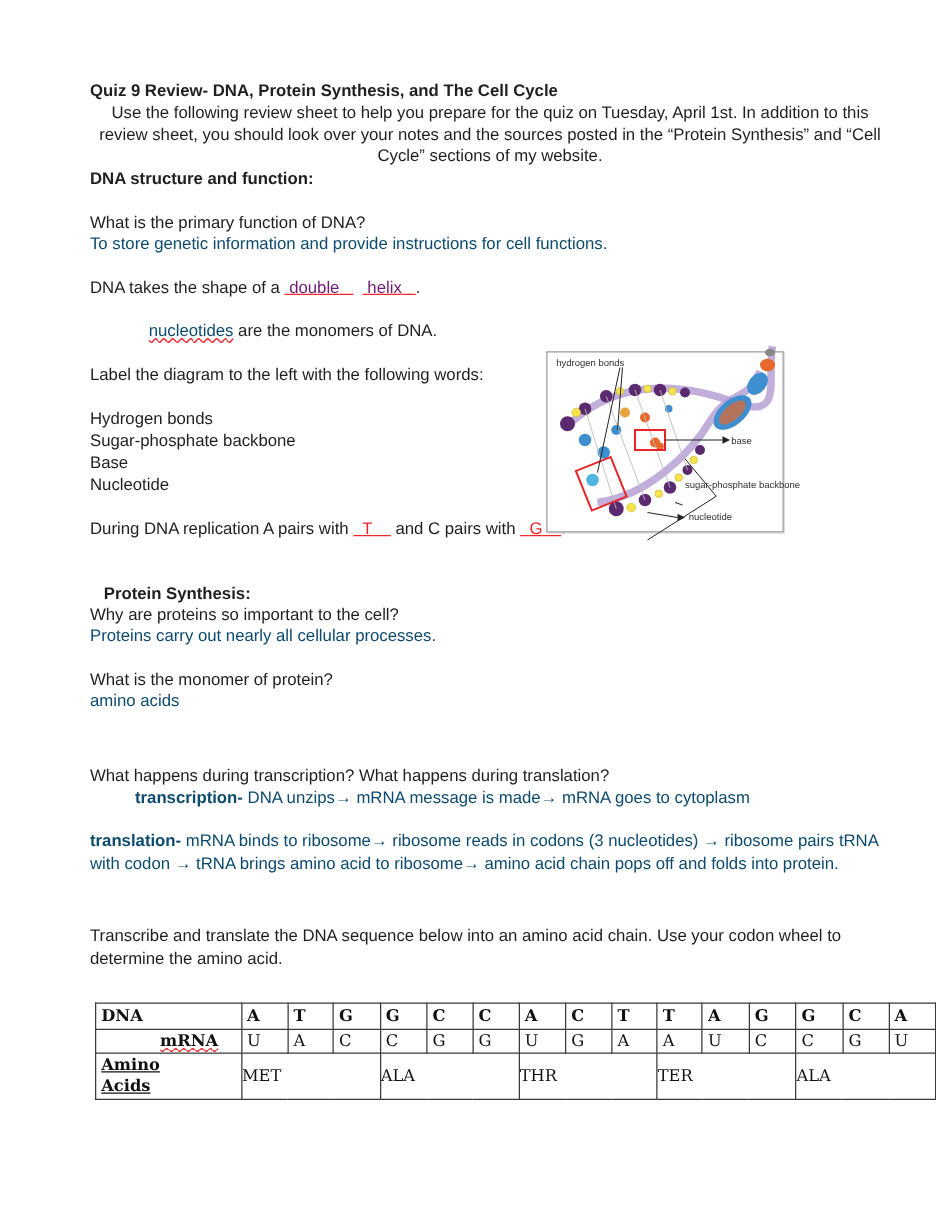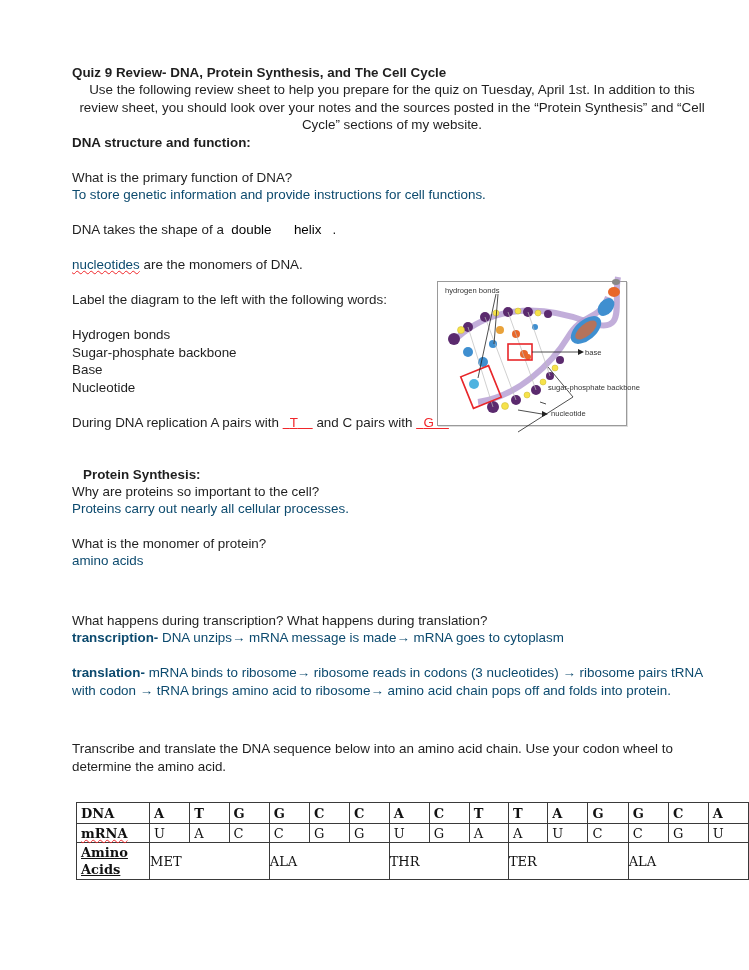--- a/index.html
+++ b/index.html
@@ -1,23 +1,23 @@
 <!DOCTYPE html>
 <html><head>
 <meta charset="utf-8">
 <style>
   html, body { margin: 0; padding: 0; background: #ffffff; }
   body { width: 749px; height: 970px; position: relative; overflow: hidden;
          font-family: "Liberation Sans", sans-serif; font-size: 13.4px; color: #1f1f1f; }
   .blk { position: absolute; left: 72px; width: 640px; line-height: 17.6px; }
   .b { font-weight: bold; }
   .red { color: #0c4a6e; }
-  .ans { color: #000000; text-decoration-color: #f0262a; }
+  .ans { color: #701a75; text-decoration: underline; text-decoration-color: #f0262a; }
   .blank { color: #f0262a; text-decoration: underline; white-space: pre; }
-  .spell { text-decoration: underline wavy #f0262a; text-decoration-thickness: 1px; }
+  .spell { text-decoration: underline wavy #f0262a; text-decoration-thickness: 1px; margin-left: 47px; }
 
   
   .diagram { position: absolute; left: 437px; top: 281px; width: 188px; height: 143px;
              border: 1px solid #9a9a9a; background: #fff; box-shadow: 1px 1px 0 #ddd; overflow: visible; }
   .diagram svg { position: absolute; left: 0; top: 0; overflow: visible; }
   .dlabel { position: absolute; font-size: 7.6px; color: #333; white-space: nowrap; font-family: "Liberation Sans", sans-serif; }
 
   
   .codon-table { position: absolute; left: 76px; top: 802px; border-collapse: collapse;
                  font-family: "DejaVu Serif", "Liberation Serif", serif; font-size: 13px; }
@@ -137,21 +137,21 @@
 </div>
 
 <div class="blk b" style="top:466px;margin-left:11px;">Protein Synthesis:</div>
 <div class="blk" style="top:483px;">Why are proteins so important to the cell?</div>
 <div class="blk red" style="top:500px;">Proteins carry out nearly all cellular processes.</div>
 
 <div class="blk" style="top:535px;">What is the monomer of protein?</div>
 <div class="blk red" style="top:552px;">amino acids</div>
 
 <div class="blk" style="top:612px;">What happens during transcription?  What happens during translation?</div>
-<div class="blk red" style="top:629px;">
+<div class="blk red" style="top:629px;margin-left:36px;">
   <span class="b">transcription-</span><span> DNA unzips→ mRNA message is made→ mRNA goes to cytoplasm</span>
 </div>
 <div class="blk red" style="top:664px; width:636px;">
   <span class="b">translation-</span><span> mRNA binds to ribosome→ ribosome reads in codons (3 nucleotides) → ribosome pairs tRNA with codon → tRNA brings amino acid to ribosome→ amino acid chain pops off and folds into protein.</span>
 </div>
 
 <div class="blk" style="top:740px; width:640px;">Transcribe and translate the DNA sequence below into an amino acid chain. Use your codon wheel to determine the amino acid.</div>
 
 <table class="codon-table">
   <tbody>

